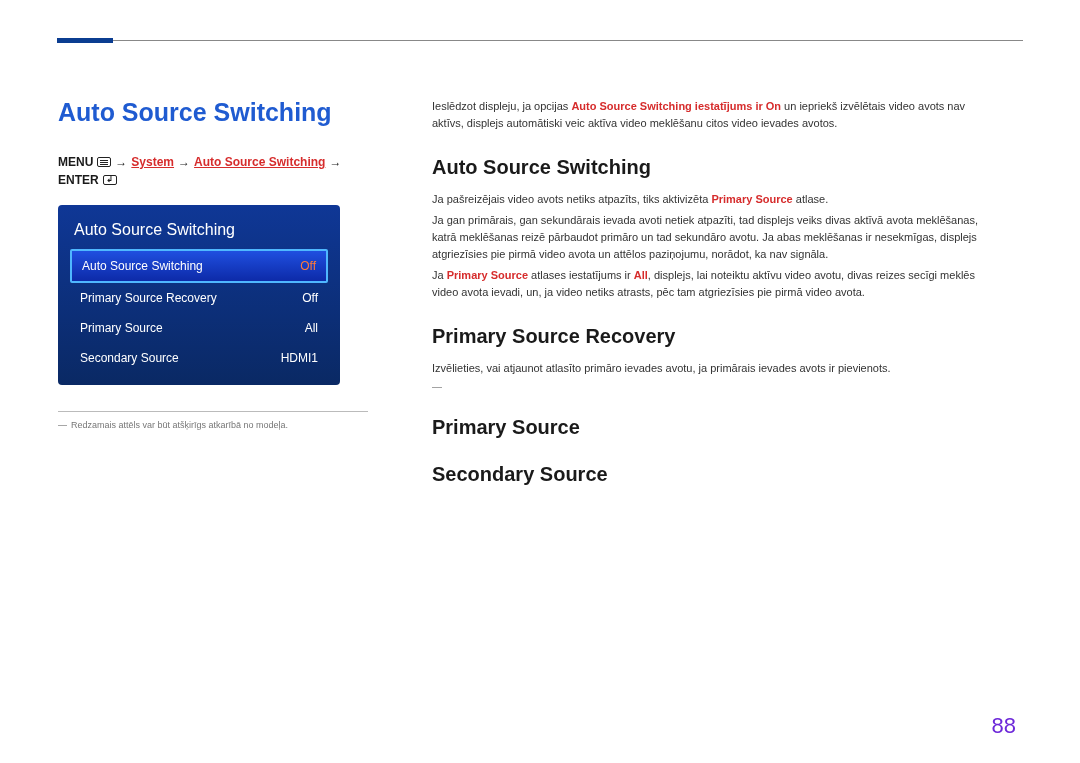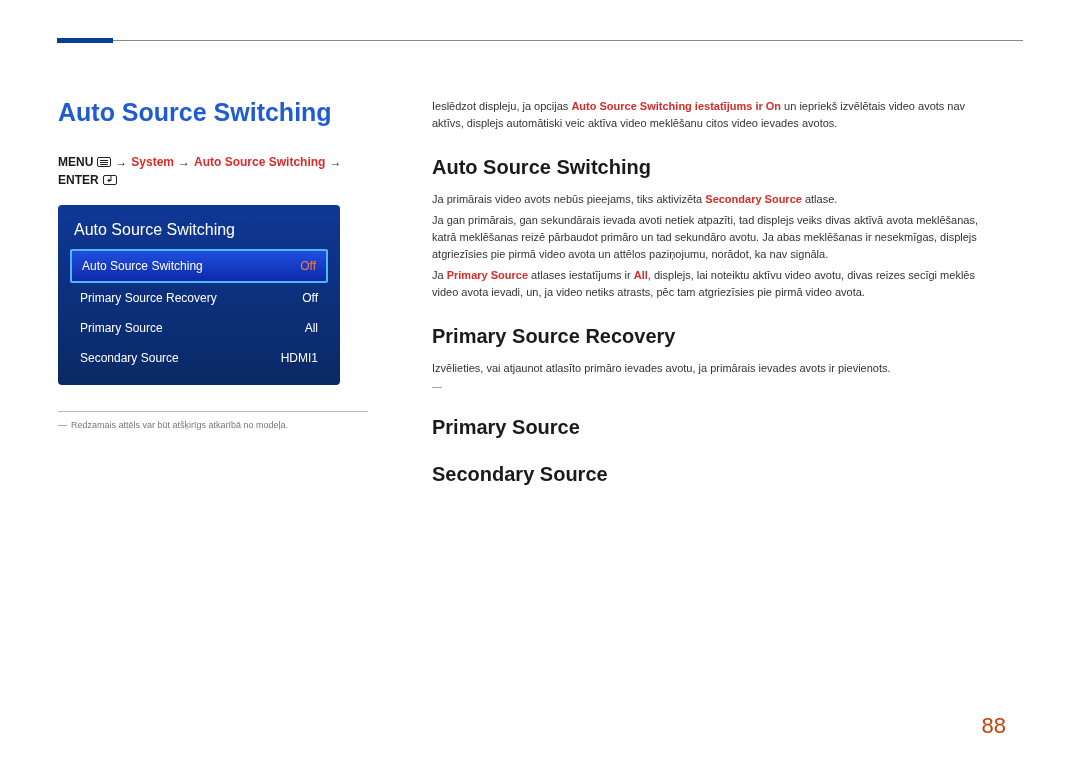--- a/index.html
+++ b/index.html
@@ -39,21 +39,21 @@
   }
   .menu-path {
     font-size: 12px;
     font-weight: 700;
     margin-bottom: 18px;
     display: flex;
     align-items: center;
     flex-wrap: wrap;
     gap: 4px;
   }
-  .menu-path .system { color: #d62c2c; }
+  .menu-path .system { color: #d62c2c; text-decoration: underline; }
   .menu-path .arrow { font-weight: 700; }
   .menu-icon, .enter-icon {
     display: inline-flex;
     align-items: center;
     justify-content: center;
     width: 14px; height: 10px;
     border: 1px solid #222;
     border-radius: 2px;
     font-size: 7px;
     vertical-align: middle;
@@ -114,23 +114,23 @@
     font-weight: 600;
     margin: 24px 0 12px 0;
   }
   .right-col strong { font-weight: 700; color: #d62c2c; }
   .tilde-note { font-size: 10px; color: #888; display:flex; gap:6px; margin-top:4px; }
   .tilde-note strong { color: #d62c2c; }
 
   .page-number {
     position: absolute;
     bottom: 24px;
-    right: 74px;
+    right: 64px;
     font-size: 22px;
-    color: #c2410c;
+    color: #6d28d9;
     font-weight: 300;
   }
 </style>
 </head>
 <body>
 
 <div class="top-bar"></div>
 <div class="blue-segment"></div>
 
 <div class="page">
@@ -175,21 +175,21 @@
     </div>
   </div>
 
   <div class="right-col">
     <p class="para">
       <span>Ieslēdzot displeju, ja opcijas </span><strong>Auto Source Switching iestatījums ir On</strong><span> un iepriekš izvēlētais video avots nav aktīvs, displejs automātiski veic aktīva video meklēšanu citos video ievades avotos.</span>
     </p>
 
     <h2 class="section-heading">Auto Source Switching</h2>
     <p class="para">
-      <span>Ja primārais video avots nebūs pieejams, tiks aktivizēta </span><strong>Secondary Source</strong><span> atlase.</span>
+      <span>Ja pašreizējais video avots netiks atpazīts, tiks aktivizēta </span><strong>Primary Source</strong><span> atlase.</span>
     </p>
     <p class="para">Ja gan primārais, gan sekundārais ievada avoti netiek atpazīti, tad displejs veiks divas aktīvā avota meklēšanas, katrā meklēšanas reizē pārbaudot primāro un tad sekundāro avotu. Ja abas meklēšanas ir nesekmīgas, displejs atgriezīsies pie pirmā video avota un attēlos paziņojumu, norādot, ka nav signāla.</p>
     <p class="para">
       <span>Ja </span><strong>Primary Source</strong><span> atlases iestatījums ir </span><strong>All</strong><span>, displejs, lai noteiktu aktīvu video avotu, divas reizes secīgi meklēs video avota ievadi, un, ja video netiks atrasts, pēc tam atgriezīsies pie pirmā video avota.</span>
     </p>
 
     <h2 class="section-heading">Primary Source Recovery</h2>
     <p class="para">Izvēlieties, vai atjaunot atlasīto primāro ievades avotu, ja primārais ievades avots ir pievienots.</p>
     <div class="tilde-note">
       <span>―</span>

